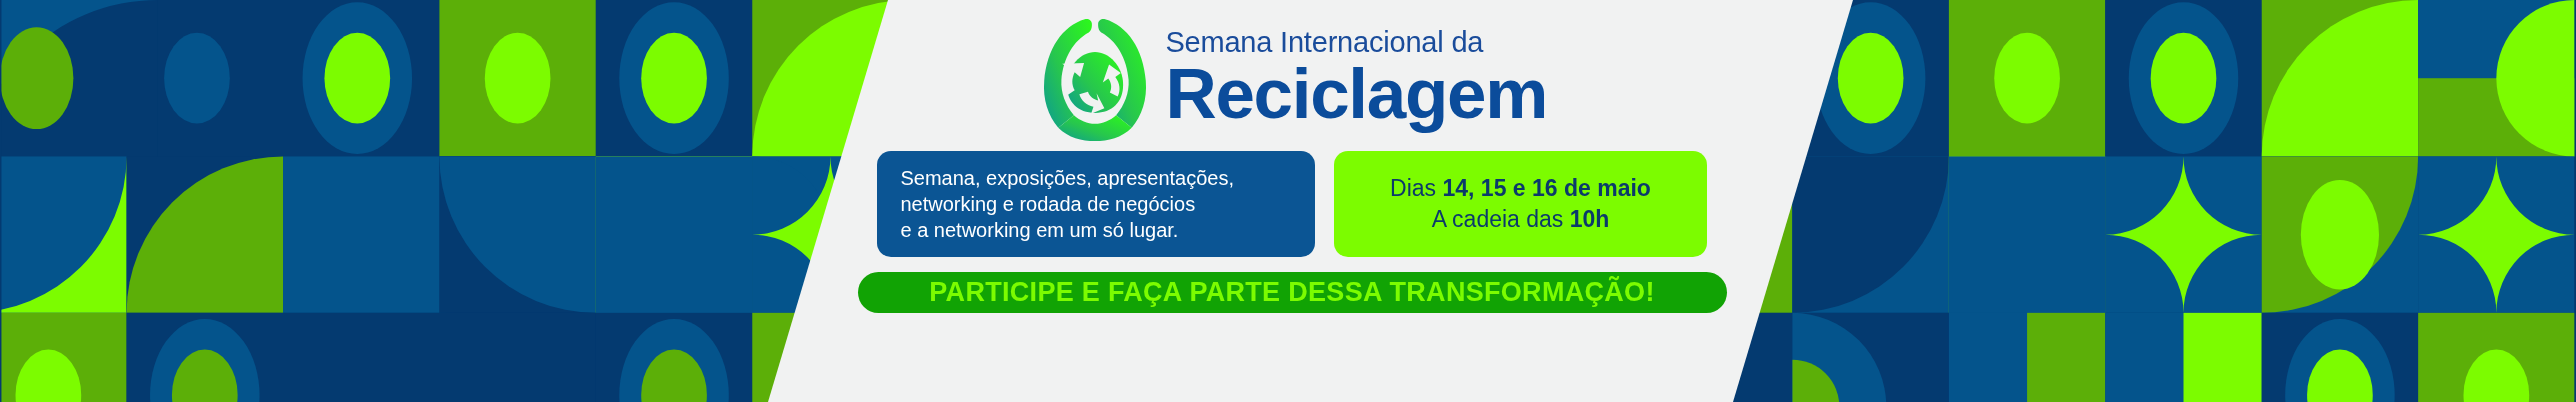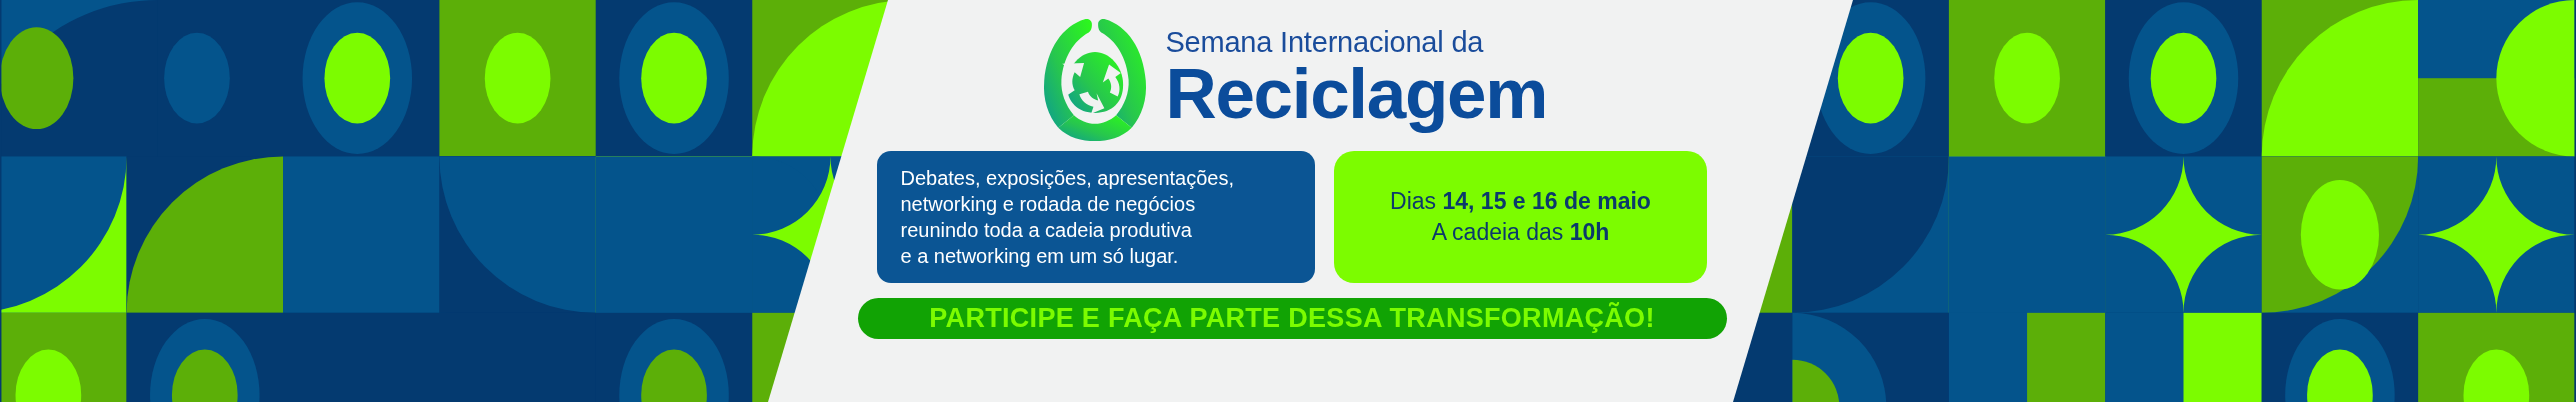--- a/index.html
+++ b/index.html
@@ -102,21 +102,21 @@
     justify-content:center;
   }
   #description-card .line{
     color:#FFFFFF;
     font-size:20px;
     line-height:1.30;
     white-space:nowrap;
   }
   #schedule-card{
     background:#7CFC00;
-    border-radius:20px;
+    border-radius:14px;
     width:373px;
     padding:12.5px 15.7px;
     box-sizing:border-box;
     display:flex;
     flex-direction:column;
     justify-content:center;
     align-items:center;
     text-align:center;
   }
   #schedule-card .line{
@@ -327,23 +327,22 @@
 
       <div id="title-block">
         <div id="event-supertitle">Semana Internacional da</div>
         <div id="event-title">Reciclagem</div>
       </div>
     </div>
 
     <div id="info-row">
 
       <div id="description-card">
-        <div class="line">Debates, exposições, apresentações,</div>
+        <div class="line">Semana, exposições, apresentações,</div>
         <div class="line">networking e rodada de negócios</div>
-        <div class="line">reunindo toda a cadeia produtiva</div>
         <div class="line">e a networking em um só lugar.</div>
       </div>
 
       <div id="schedule-card">
         <div class="line"><span>Dias </span><b>14, 15 e 16 de maio</b></div>
         <div class="line"><span>A cadeia das </span><b>10h</b></div>
       </div>
     </div>
 
     <button id="cta-button">PARTICIPE E FAÇA PARTE DESSA TRANSFORMAÇÃO!</button>

